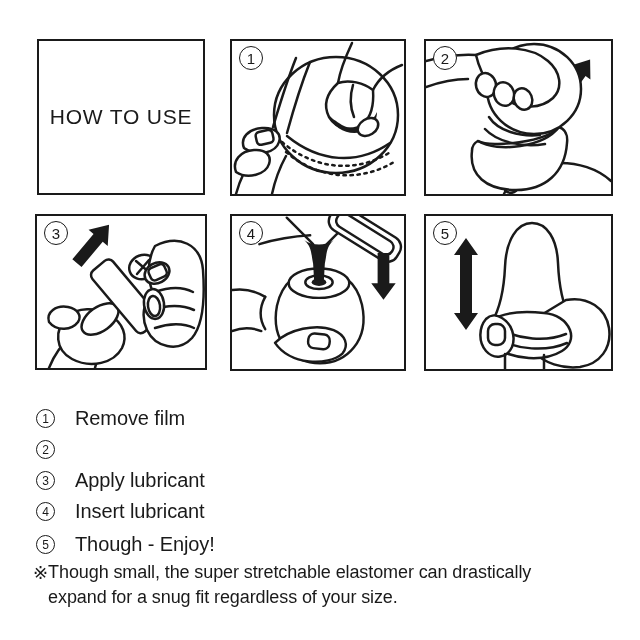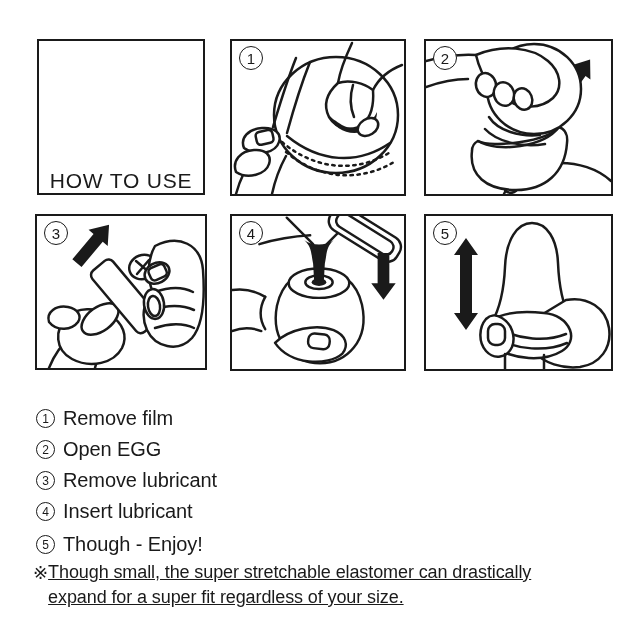--- a/index.html
+++ b/index.html
@@ -12,37 +12,37 @@
     position:absolute; background:#ffffff; border:2px solid #1a1a1a;
     box-sizing:border-box;
   }
   .panel svg { position:absolute; left:0; top:0; width:100%; height:100%; display:block; }
   .badge {
     position:absolute; top:5px; left:7px; width:22px; height:22px;
     border:1.6px solid #1a1a1a; border-radius:50%; background:#ffffff;
     display:flex; align-items:center; justify-content:center;
     font-size:15px; line-height:1; z-index:2;
   }
-  .title-panel { display:flex; align-items:flex-end; justify-content:center; }
+  .title-panel { display:flex; align-items:center; justify-content:center; }
   .title-text { font-size:21px; letter-spacing:0.8px; white-space:nowrap; }
 
   .steps { position:absolute; left:36px; top:403px; }
   .step { display:flex; align-items:center; height:31px; }
   .step:last-child { margin-top:2px; }
   .circ {
     width:17px; height:17px; flex:none; border:1.4px solid #1a1a1a;
     border-radius:50%; display:inline-flex; align-items:center; justify-content:center;
     font-size:12px; line-height:1;
   }
-  .step-label { margin-left:8px; font-size:20px; letter-spacing:-0.1px; white-space:nowrap; }
+  .step-label { margin-left:20px; font-size:20px; letter-spacing:-0.1px; white-space:nowrap; }
 
   .note { position:absolute; left:33px; top:560px; display:flex; align-items:flex-start; }
   .note-marker { font-size:18px; line-height:25px; flex:none; font-family:"DejaVu Sans",sans-serif; }
   .note-lines { font-size:18px; line-height:25px; letter-spacing:-0.1px; }
-  .note-lines div { white-space:nowrap;text-decoration:underline; }
+  .note-lines div { white-space:nowrap; }
 </style>
 </head>
 <body>
 
 <div class="sheet">
 
   <div class="panel title-panel" style="left:37px; top:39px; width:168px; height:156px;">
     <div class="title-text">HOW TO USE</div>
   </div>
 
@@ -162,37 +162,36 @@
     </svg>
   </div>
 
   <div class="steps">
     <div class="step">
       <span class="circ">1</span>
       <span class="step-label">Remove film</span>
     </div>
     <div class="step">
       <span class="circ">2</span>
-      <span class="step-label">Open EGG</span>
     </div>
     <div class="step">
       <span class="circ">3</span>
-      <span class="step-label">Remove lubricant</span>
+      <span class="step-label">Apply lubricant</span>
     </div>
     <div class="step">
       <span class="circ">4</span>
       <span class="step-label">Insert lubricant</span>
     </div>
     <div class="step">
       <span class="circ">5</span>
       <span class="step-label">Though - Enjoy!</span>
     </div>
   </div>
 
   <div class="note">
     <span class="note-marker">※</span>
     <div class="note-lines">
       <div>Though small, the super stretchable elastomer can drastically</div>
-      <div>expand for a super fit regardless of your size.</div>
+      <div>expand for a snug fit regardless of your size.</div>
     </div>
   </div>
 
 </div>
 
 </body></html>

